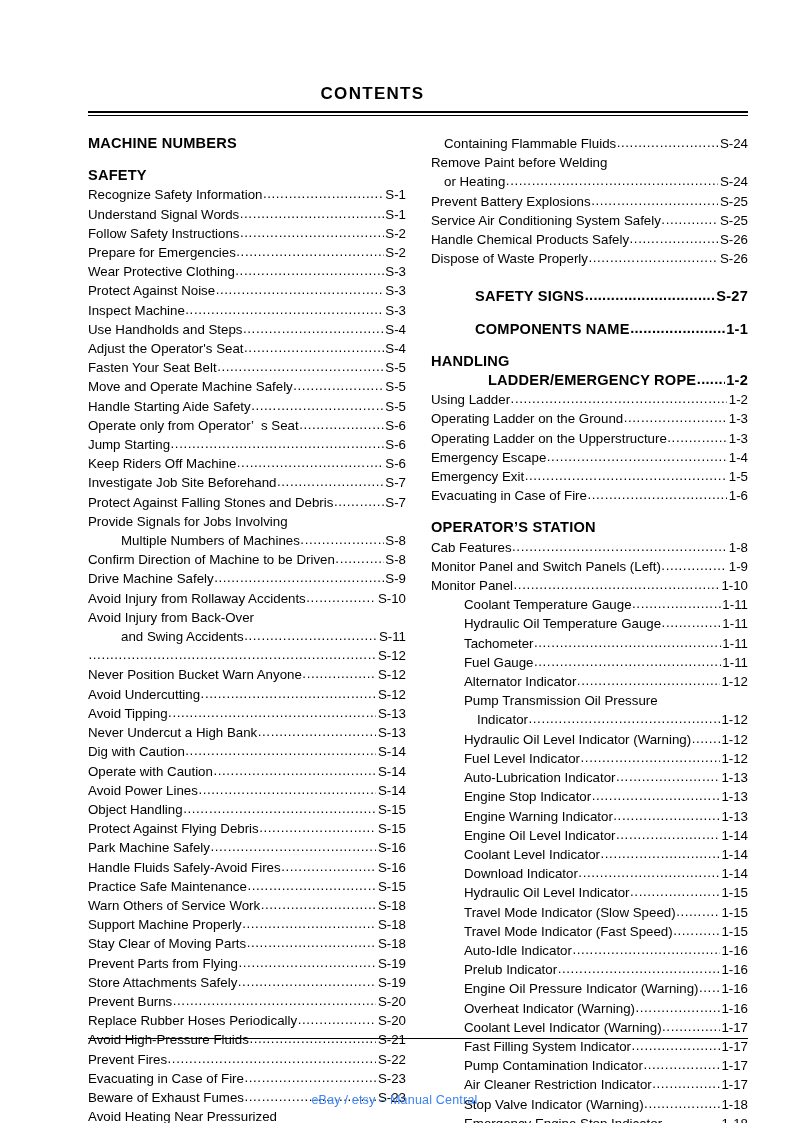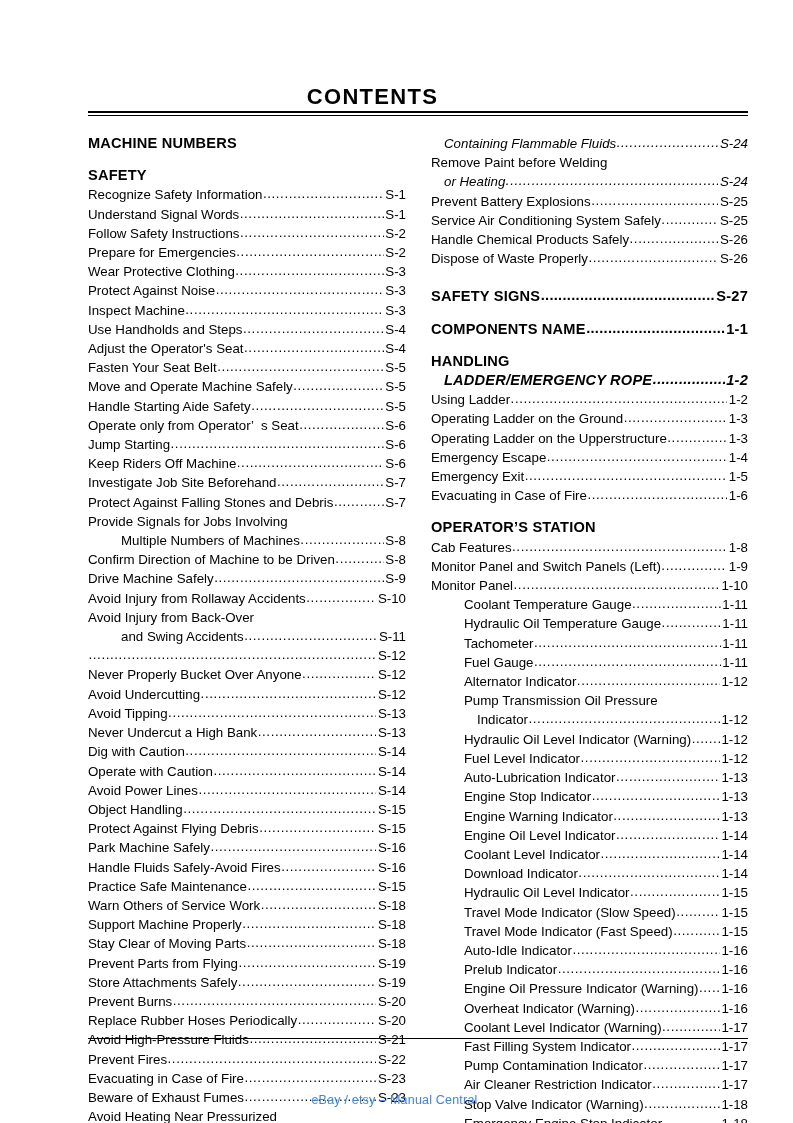--- a/index.html
+++ b/index.html
@@ -25,21 +25,21 @@
     overflow: hidden;
   }
 
   
   .header-title {
     position: absolute;
     left: 0;
     top: 84px;
     width: 745px;
     text-align: center;
-    font-size: 22px;
+    font-size: 17px;
     font-weight: bold;
     letter-spacing: 1.3px;
   }
   .header-rule {
     position: absolute;
     left: 88px;
     top: 111px;
     width: 660px;
   }
   .header-rule .r-thick {
@@ -125,30 +125,31 @@
     line-height: 19.2px;
     white-space: pre;
     letter-spacing: 0.2px;
   }
 
   
   .entry.bold {
     font-size: 14.6px;
     font-weight: bold;
     letter-spacing: 0.2px;
+    margin-left: 44px;
   }
   .entry.bold .leader {
     font-size: 14.6px;
     font-weight: bold;
     letter-spacing: 0.3px;
   }
 
   
   .ind-0 { padding-left: 0px; }
-  .ind-1 { padding-left: 13px; font-style: italic; }
+  .ind-1 { padding-left: 13px; }
   .ind-2 { padding-left: 33px; }
   .ind-3 { padding-left: 46px; }
   .spacer-m { height: 13px; }
   .spacer-l { height: 19px; }
 
   .nowrap-plain {
     font-size: 13.3px;
     line-height: 19.2px;
     white-space: pre;
   }
@@ -189,21 +190,21 @@
         <div class="entry ind-0"><span class="etext">Investigate Job Site Beforehand</span><span class="leader">..................................................................................................................................................................................</span><span class="pg">S-7</span></div>
         <div class="entry ind-0"><span class="etext">Protect Against Falling Stones and Debris</span><span class="leader">..................................................................................................................................................................................</span><span class="pg">S-7</span></div>
         <div class="nowrap-plain ind-0">Provide Signals for Jobs Involving</div>
         <div class="entry ind-2"><span class="etext">Multiple Numbers of Machines</span><span class="leader">..................................................................................................................................................................................</span><span class="pg">S-8</span></div>
         <div class="entry ind-0"><span class="etext">Confirm Direction of Machine to be Driven</span><span class="leader">..................................................................................................................................................................................</span><span class="pg">S-8</span></div>
         <div class="entry ind-0"><span class="etext">Drive Machine Safely</span><span class="leader">..................................................................................................................................................................................</span><span class="pg">S-9</span></div>
         <div class="entry ind-0"><span class="etext">Avoid Injury from Rollaway Accidents</span><span class="leader">..................................................................................................................................................................................</span><span class="pg">S-10</span></div>
         <div class="nowrap-plain ind-0">Avoid Injury from Back-Over</div>
         <div class="entry ind-2"><span class="etext">and Swing Accidents</span><span class="leader">..................................................................................................................................................................................</span><span class="pg">S-11</span></div>
         <div class="entry ind-0"><span class="leader">..................................................................................................................................................................................</span><span class="pg">S-12</span></div>
-        <div class="entry ind-0"><span class="etext">Never Properly Bucket Over Anyone</span><span class="leader">..................................................................................................................................................................................</span><span class="pg">S-12</span></div>
+        <div class="entry ind-0"><span class="etext">Never Position Bucket Warn Anyone</span><span class="leader">..................................................................................................................................................................................</span><span class="pg">S-12</span></div>
         <div class="entry ind-0"><span class="etext">Avoid Undercutting</span><span class="leader">..................................................................................................................................................................................</span><span class="pg">S-12</span></div>
         <div class="entry ind-0"><span class="etext">Avoid Tipping</span><span class="leader">..................................................................................................................................................................................</span><span class="pg">S-13</span></div>
         <div class="entry ind-0"><span class="etext">Never Undercut a High Bank</span><span class="leader">..................................................................................................................................................................................</span><span class="pg">S-13</span></div>
         <div class="entry ind-0"><span class="etext">Dig with Caution</span><span class="leader">..................................................................................................................................................................................</span><span class="pg">S-14</span></div>
         <div class="entry ind-0"><span class="etext">Operate with Caution</span><span class="leader">..................................................................................................................................................................................</span><span class="pg">S-14</span></div>
         <div class="entry ind-0"><span class="etext">Avoid Power Lines</span><span class="leader">..................................................................................................................................................................................</span><span class="pg">S-14</span></div>
         <div class="entry ind-0"><span class="etext">Object Handling</span><span class="leader">..................................................................................................................................................................................</span><span class="pg">S-15</span></div>
         <div class="entry ind-0"><span class="etext">Protect Against Flying Debris</span><span class="leader">..................................................................................................................................................................................</span><span class="pg">S-15</span></div>
         <div class="entry ind-0"><span class="etext">Park Machine Safely</span><span class="leader">..................................................................................................................................................................................</span><span class="pg">S-16</span></div>
         <div class="entry ind-0"><span class="etext">Handle Fluids Safely-Avoid Fires</span><span class="leader">..................................................................................................................................................................................</span><span class="pg">S-16</span></div>

